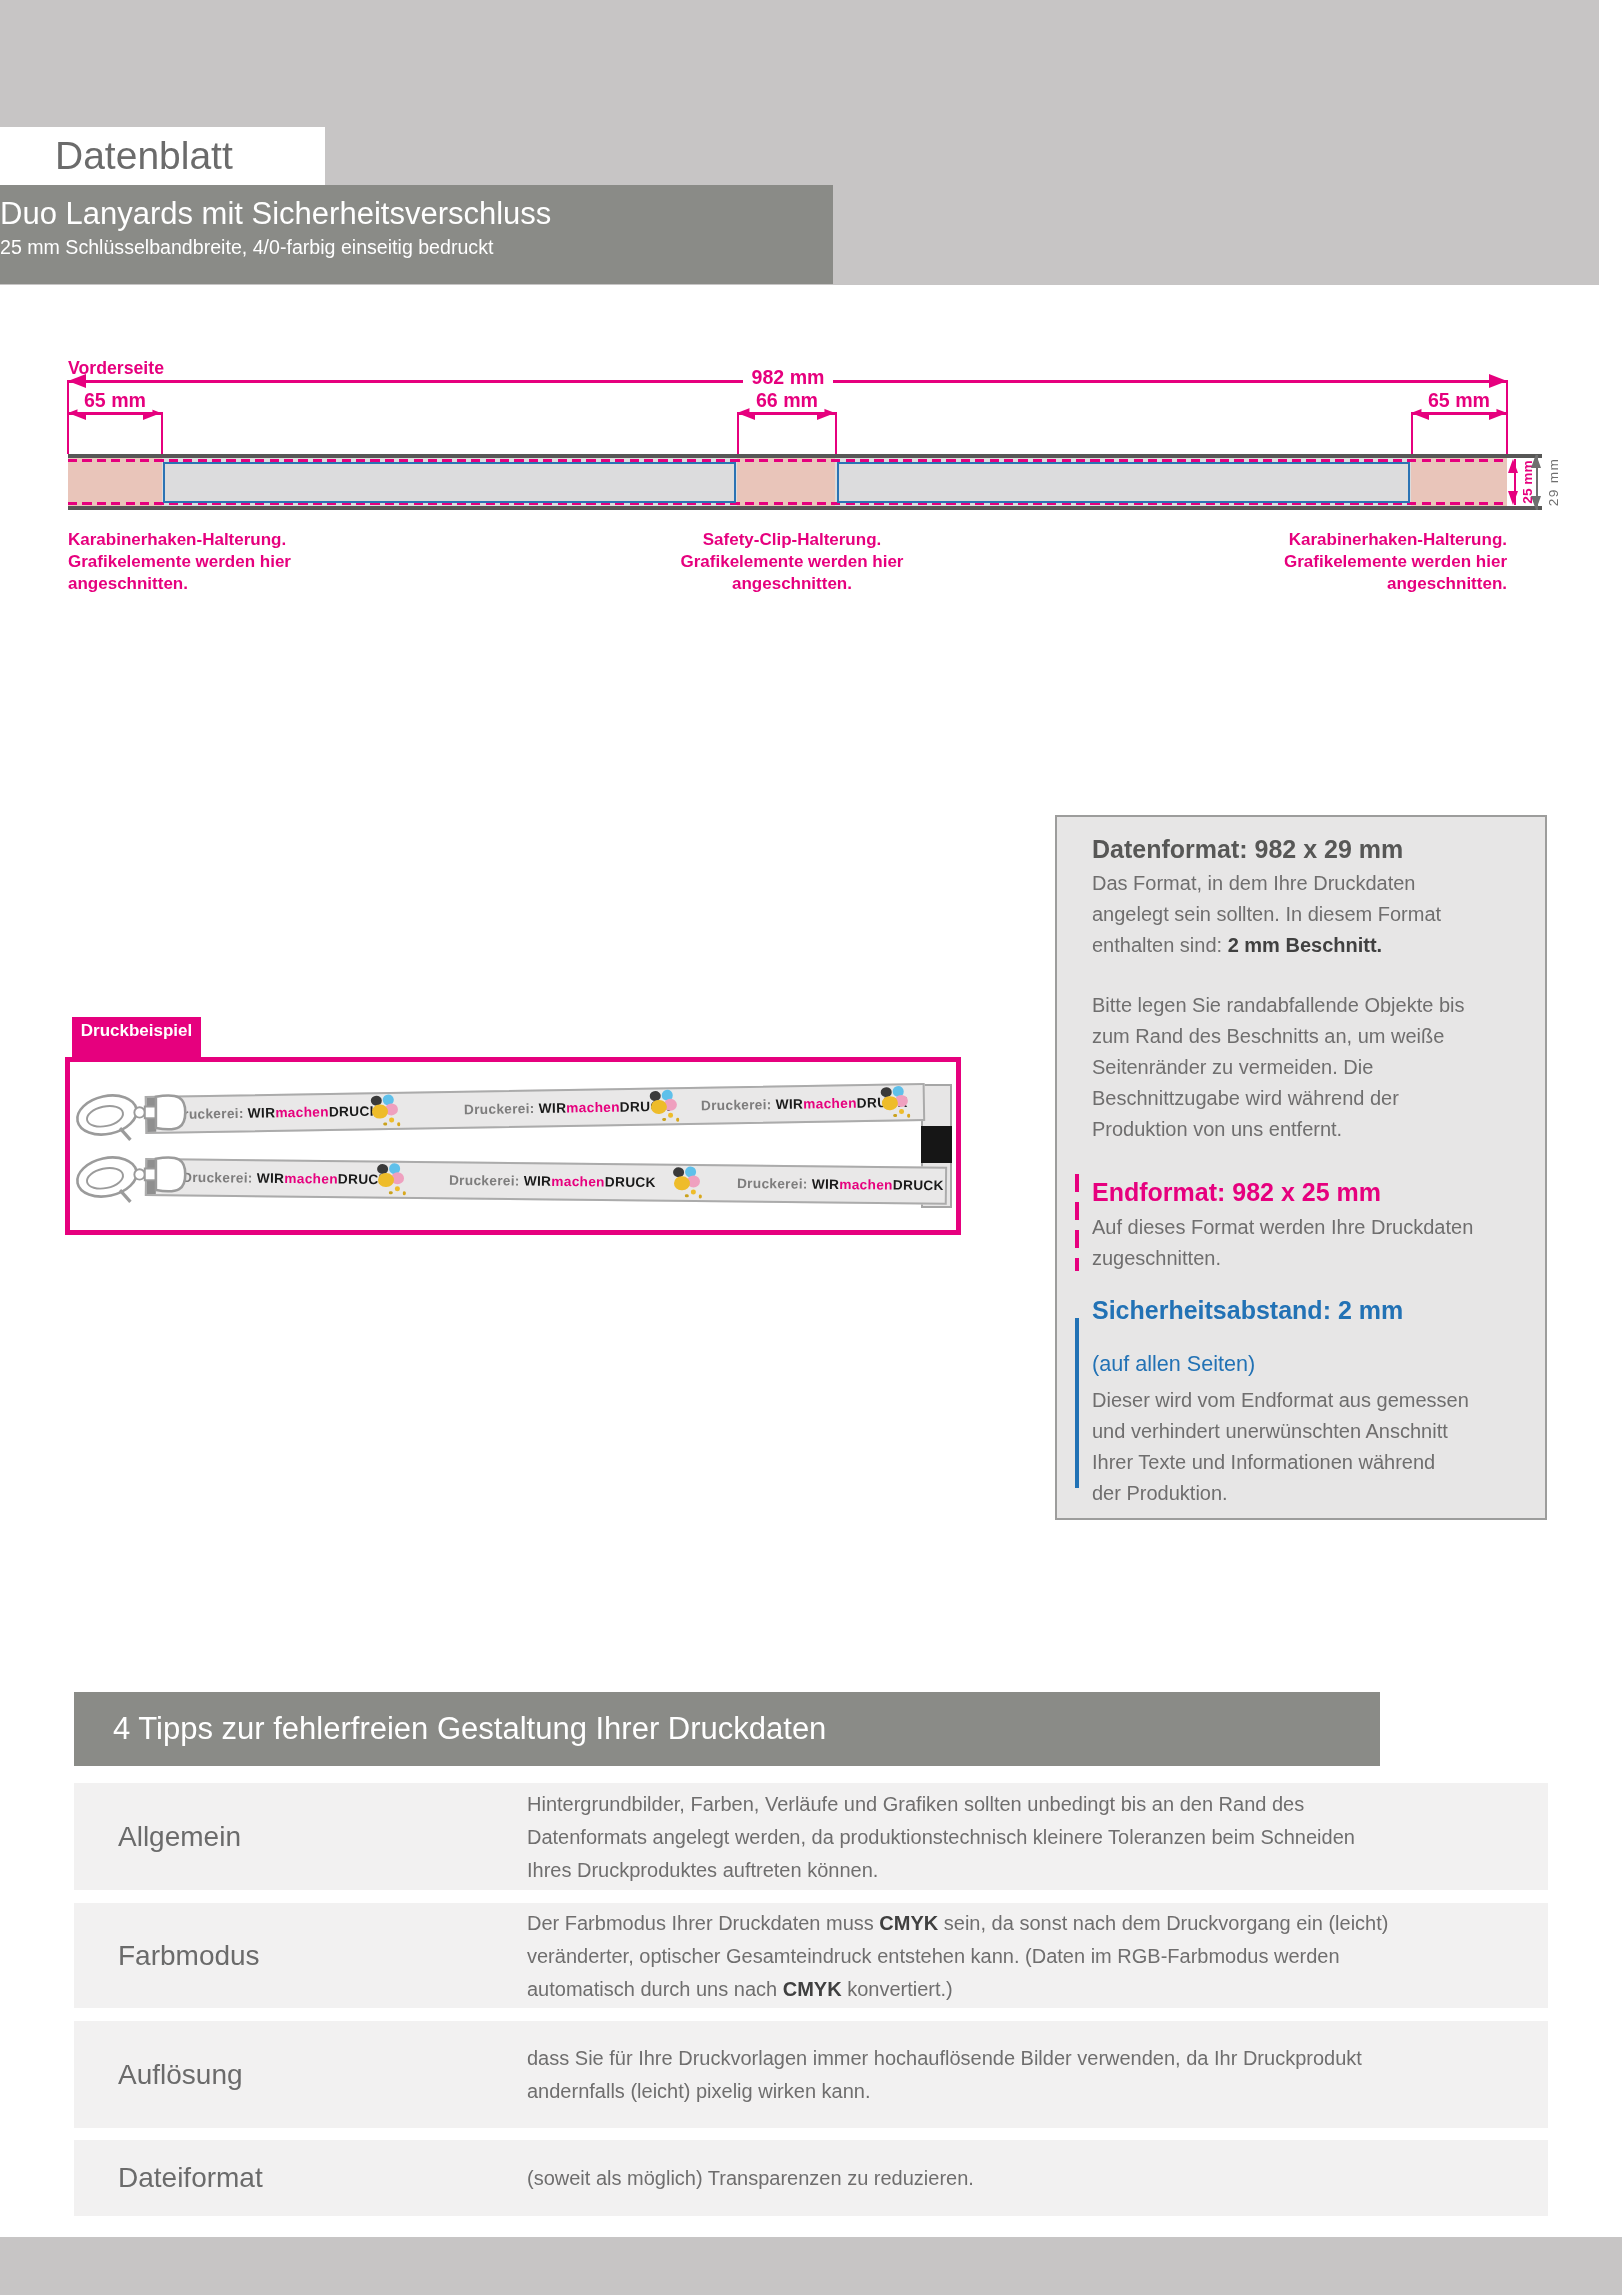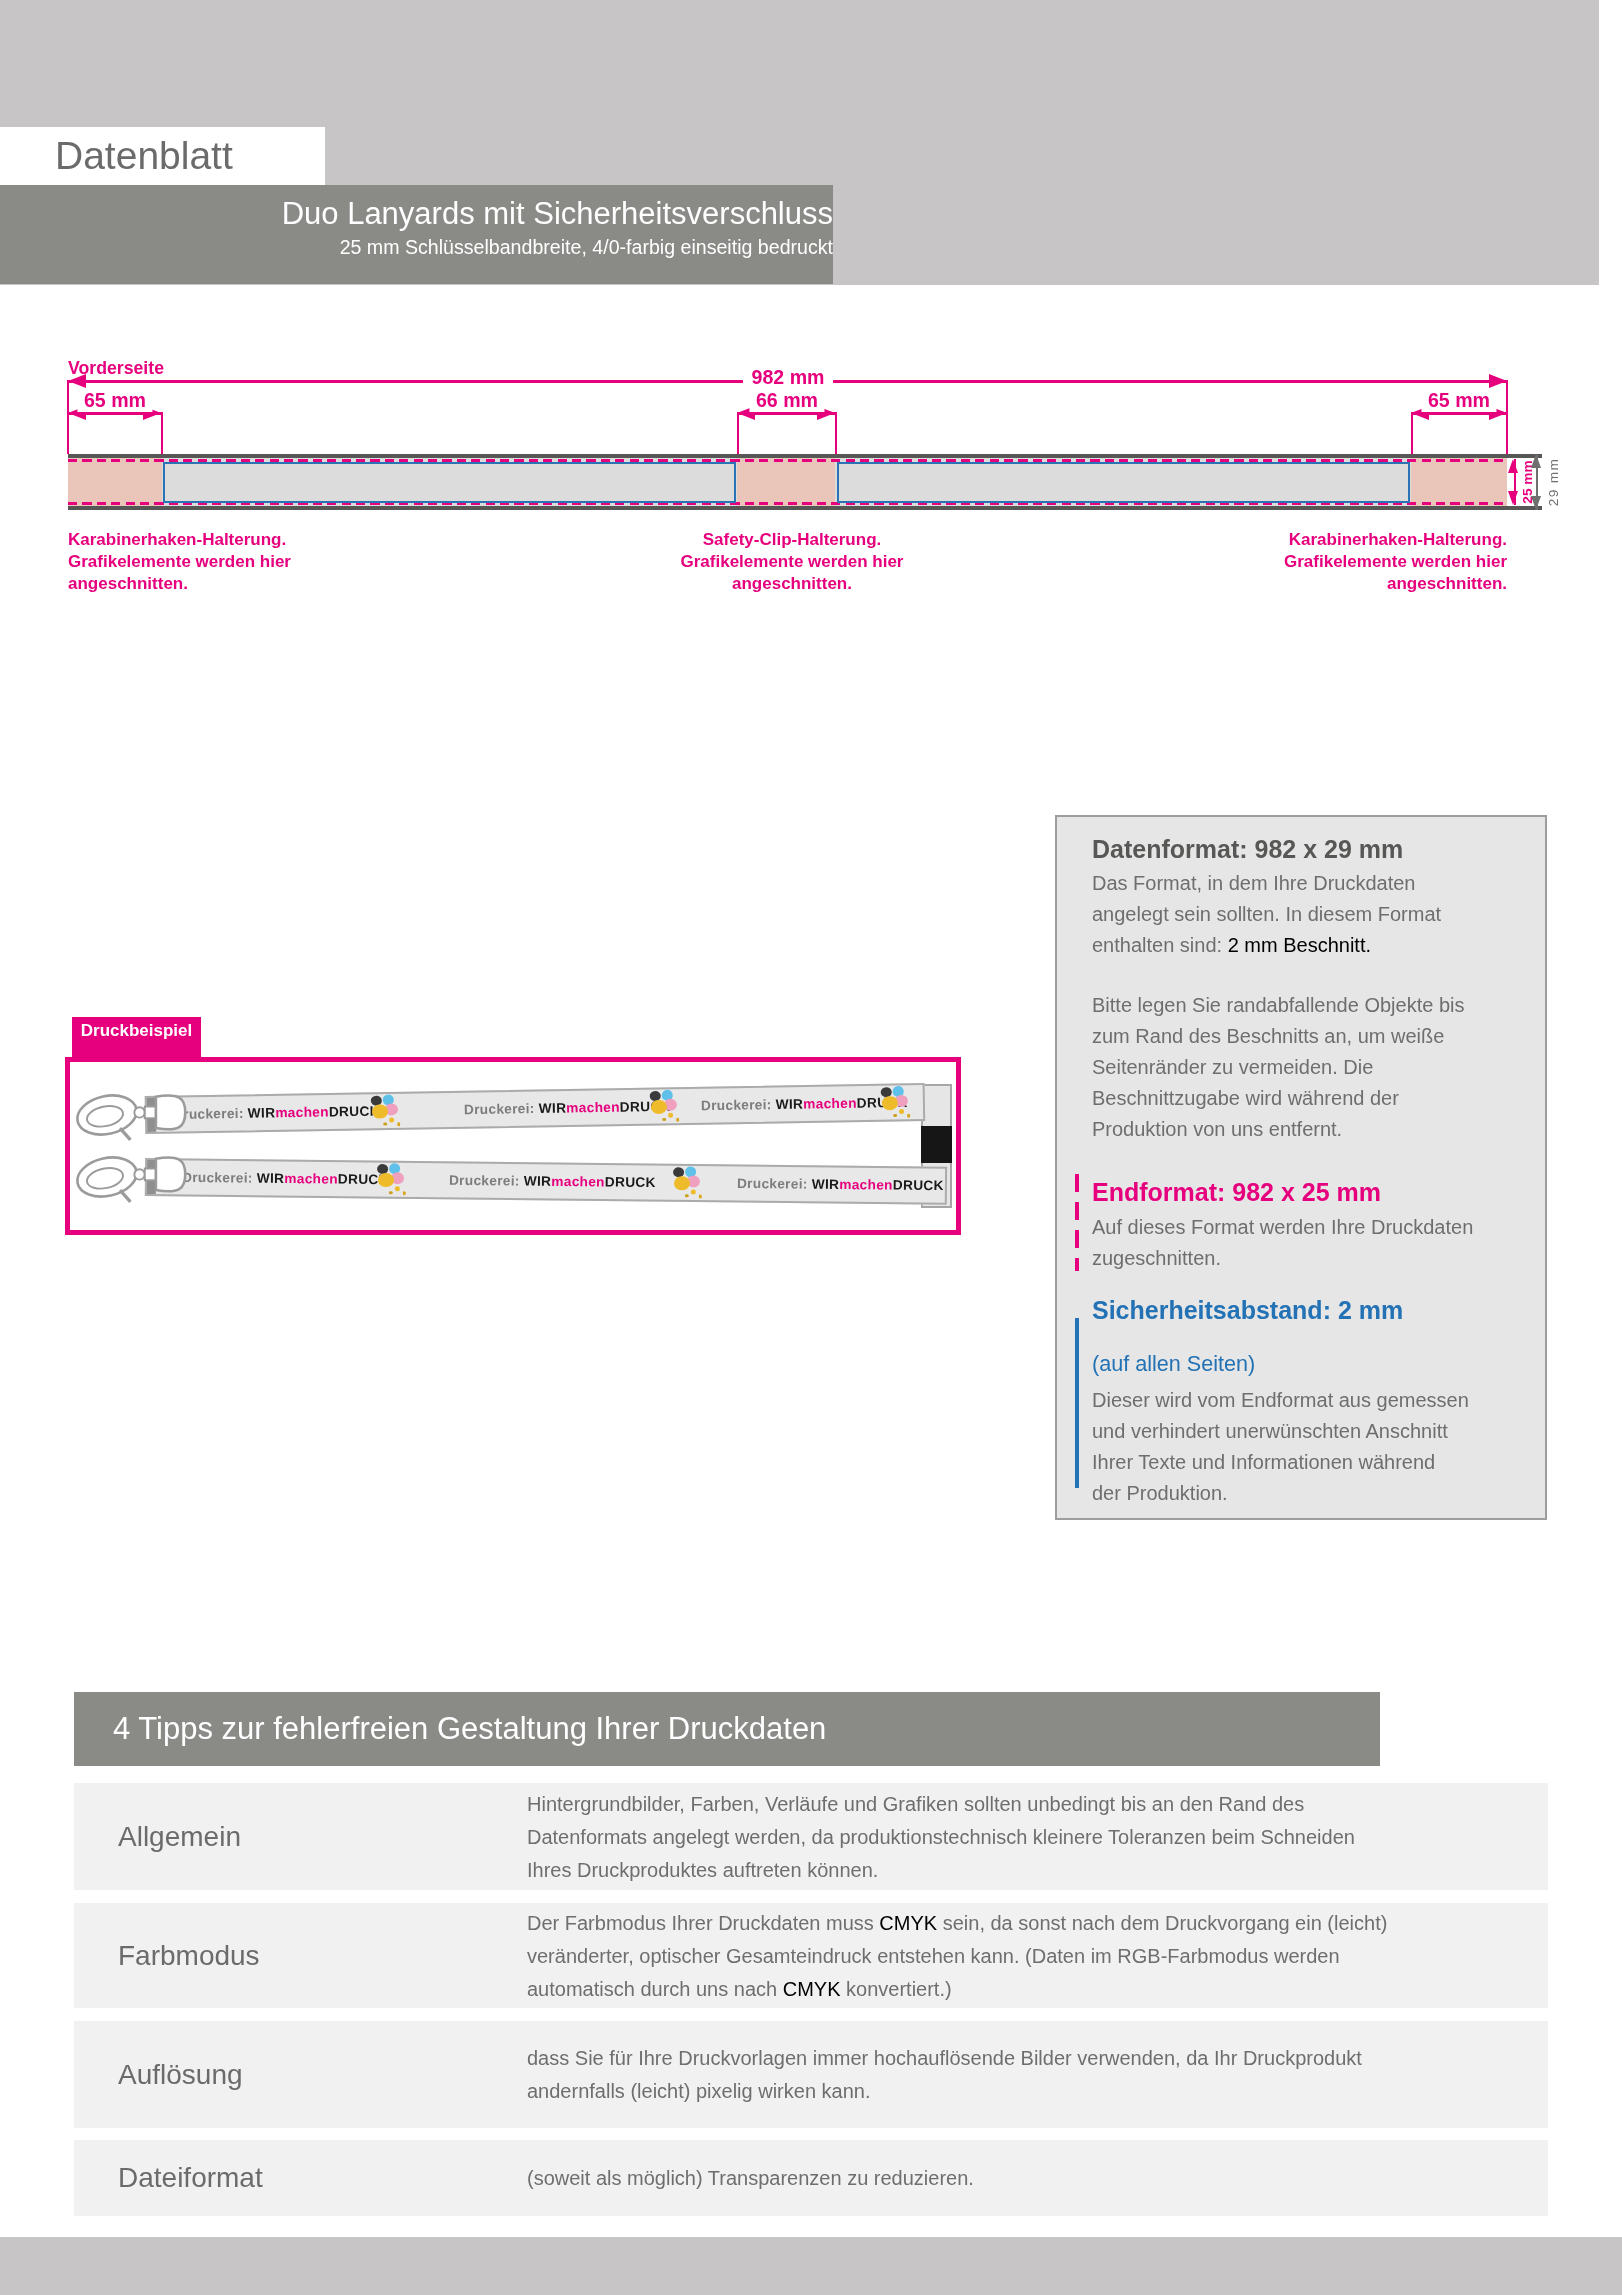--- a/index.html
+++ b/index.html
@@ -3,21 +3,21 @@
 <meta charset="utf-8">
 <style>
   html,body{margin:0;padding:0;}
   body{width:1623px;height:2295px;background:#fff;font-family:"Liberation Sans",sans-serif;}
   .page{position:relative;width:1623px;height:2295px;background:#fff;overflow:hidden;}
 
   
   .top-gray{position:absolute;left:0;top:0;width:1599px;height:285px;background:#c7c5c5;}
   .doc-label-box{position:absolute;left:0;top:127px;width:325px;height:58px;background:#ffffff;}
   .doc-label{position:absolute;left:55px;top:0;line-height:58px;font-size:39px;color:#6b6b6b;}
-  .title-band{position:absolute;left:0;top:185px;width:833px;height:99px;background:#8a8b87;color:#fff;text-align:right;}
+  .title-band{position:absolute;left:0;top:185px;width:833px;height:99px;background:#8a8b87;color:#fff;text-align:left;}
   .title-band .t1{padding-top:11.8px;font-size:31px;line-height:34px;}
   .title-band .t2{padding-top:5.2px;font-size:19.6px;line-height:22px;}
 
   
   .hline{position:absolute;height:2.6px;background:#e6007e;}
   .vline{position:absolute;width:2px;background:#e6007e;}
   .vline-g{position:absolute;width:2px;background:#6f6f6f;}
   .tri{position:absolute;width:0;height:0;}
   .tl{border-top:7.2px solid transparent;border-bottom:7.2px solid transparent;border-right:18.3px solid #e6007e;}
   .tr{border-top:7.2px solid transparent;border-bottom:7.2px solid transparent;border-left:18.3px solid #e6007e;}
@@ -79,21 +79,21 @@
   
   .tips-band{position:absolute;left:74px;top:1692px;width:1306px;height:74px;background:#8a8b87;}
   .tips-title{position:absolute;left:39px;top:0;line-height:74px;font-size:31px;color:#fff;white-space:nowrap;}
   .row{position:absolute;left:74px;width:1474px;background:#f2f1f1;}
   .row .lbl{position:absolute;left:44px;top:50%;transform:translateY(-50%);font-size:28px;color:#6b6b6b;white-space:nowrap;}
   .row .txt{position:absolute;left:453px;top:50%;transform:translateY(-50%);font-size:20px;line-height:33px;color:#6f6e6e;white-space:nowrap;}
   .r1{top:1783px;height:107px;}
   .r2{top:1903px;height:105px;}
   .r3{top:2021px;height:107px;}
   .r4{top:2140px;height:76px;}
-  .b{font-weight:normal;color:#000000;}
+  .b{font-weight:bold;color:#404040;}
 
   .footer{position:absolute;left:0;top:2237px;width:1623px;height:58px;background:#c7c5c5;}
 </style>
 </head>
 <body>
 
 <div class="page">
 
   <div class="top-gray"></div>
   <div class="doc-label-box">

